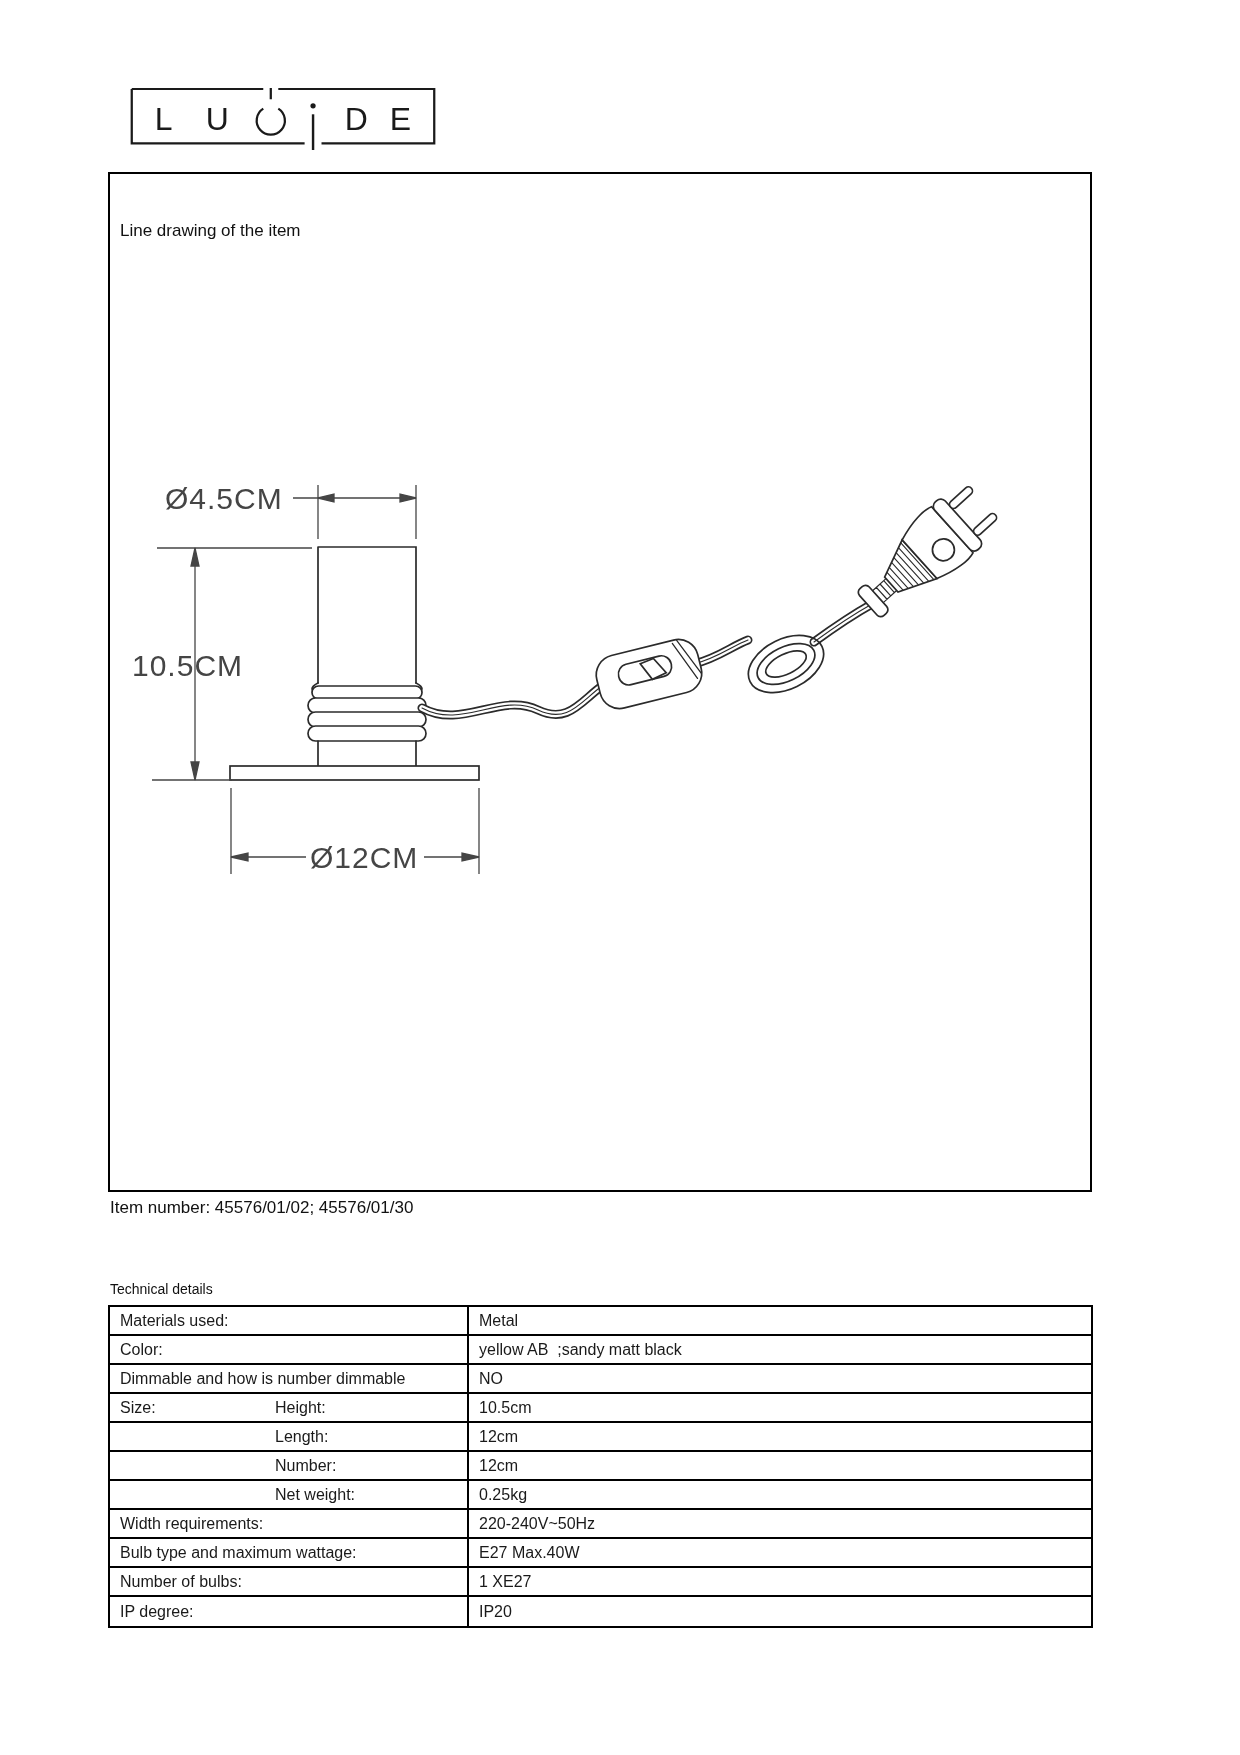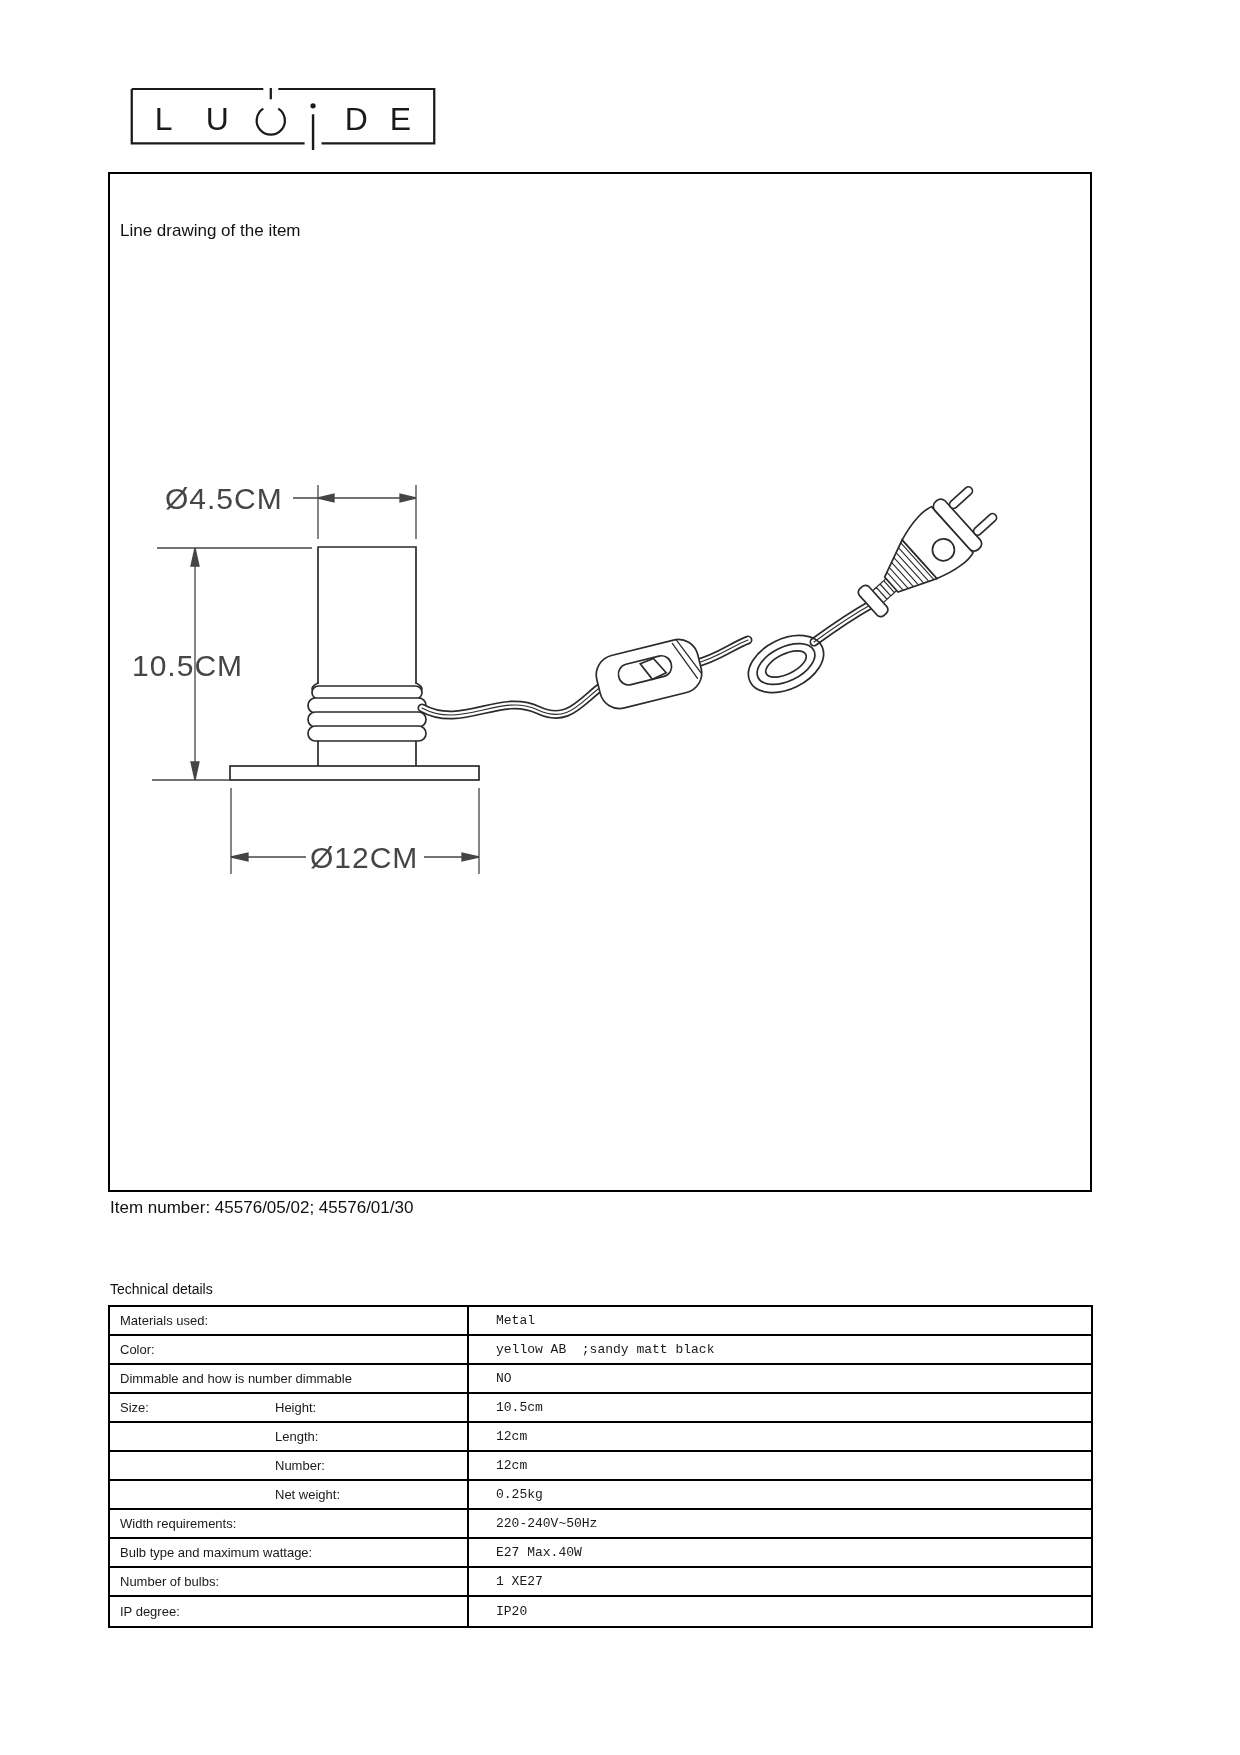--- a/index.html
+++ b/index.html
@@ -16,28 +16,28 @@
   .draw-svg{position:absolute;left:0;top:0;width:100%;height:100%;}
 
   .dim-text{font-family:"Liberation Sans",sans-serif;font-size:30px;fill:#454545;letter-spacing:1px;}
 
   
   .item-number{position:absolute;left:110px;top:1198px;font-size:17px;color:#111;}
 
   
   .tech-heading{position:absolute;left:110px;top:1281px;font-size:14px;color:#111;}
   .tech-table{position:absolute;left:108px;top:1305px;width:985px;
-              border:2px solid #000;box-sizing:border-box;font-size:13px;}
+              border:2px solid #000;box-sizing:border-box;font-size:16px;}
   .trow{display:flex;align-items:stretch;height:29px;border-bottom:2px solid #000;box-sizing:border-box;}
   .trow:last-child{border-bottom:none;}
   .c1{width:359px;border-right:2px solid #000;box-sizing:border-box;
       display:flex;align-items:center;padding-left:10px;}
   .c1 .lab{white-space:pre;}
   .c1 .sub{width:180px;margin-left:auto;margin-right:12px;white-space:pre;}
-  .c2{flex:1;display:flex;align-items:center;padding-left:27px;white-space:pre;font-family:Liberation Mono, monospace;}
+  .c2{flex:1;display:flex;align-items:center;padding-left:10px;white-space:pre;}
 </style>
 </head>
 <body>
 
 <div class="page">
 
   <svg class="logo" viewBox="0 0 324 66">
     <g stroke="#1a1a1a" stroke-width="2.4" fill="none">
       <path d="M1,1 H141"></path>
       <path d="M157,1 H323 V59 H203"></path>
@@ -136,21 +136,21 @@
         <path d="M121,683 H196 M314,683 H369"></path>
         <path d="M121,683 L138,679 L138,687 Z M369,683 L352,679 L352,687 Z" fill="#454545"></path>
       </g>
       <text class="dim-text" x="55" y="335">Ø4.5CM</text>
       <text class="dim-text" x="22" y="502">10.5CM</text>
       <text class="dim-text" x="200" y="694">Ø12CM</text>
     </svg>
     <div class="draw-label">Line drawing of the item</div>
   </div>
 
-  <div class="item-number">Item number: 45576/05/02; 45576/01/30</div>
+  <div class="item-number">Item number: 45576/01/02; 45576/01/30</div>
 
   <div class="tech-heading">Technical details</div>
 
   <div class="tech-table">
     <div class="trow">
       <div class="c1">
           <span class="lab">Materials used:</span>
           <span class="sub"></span>
         </div>
       <div class="c2">Metal</div>

